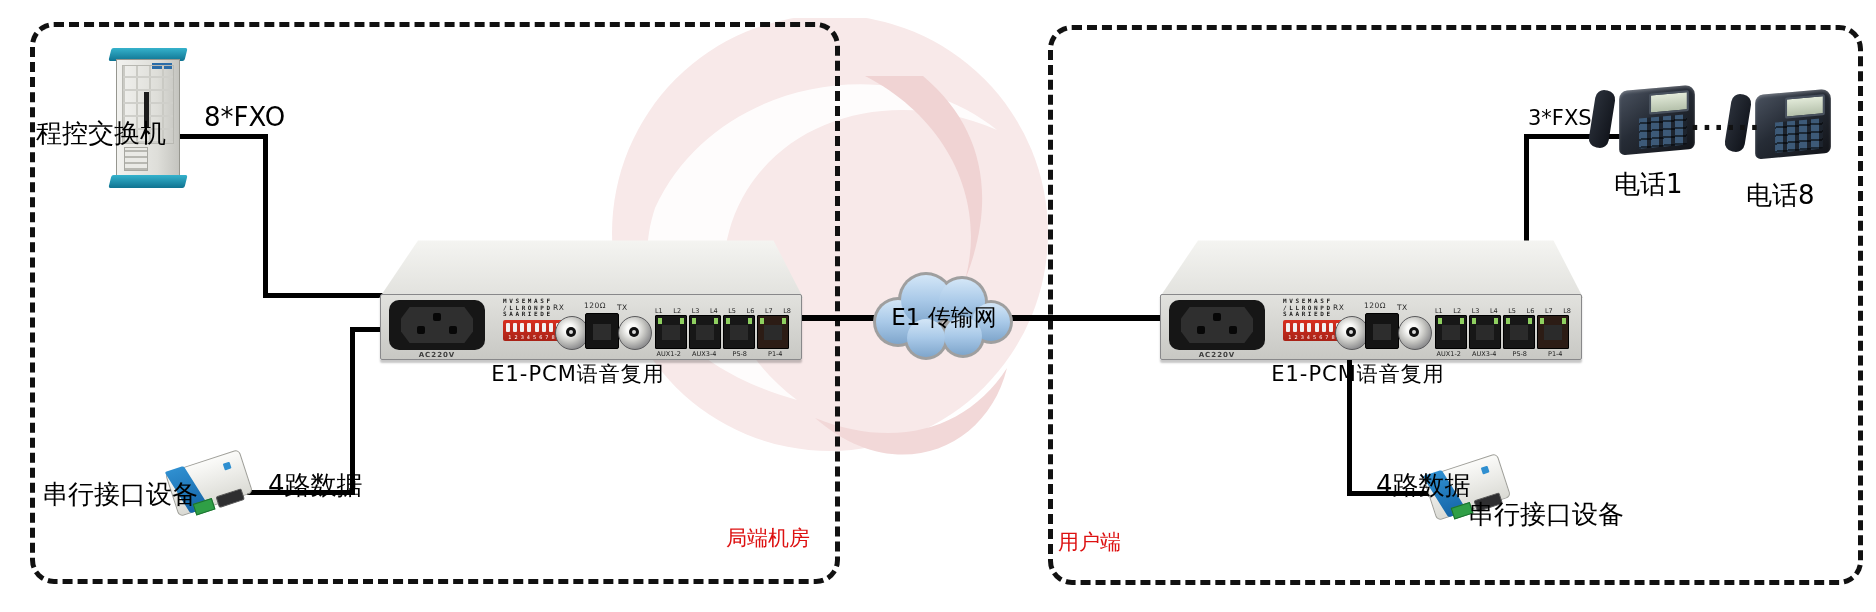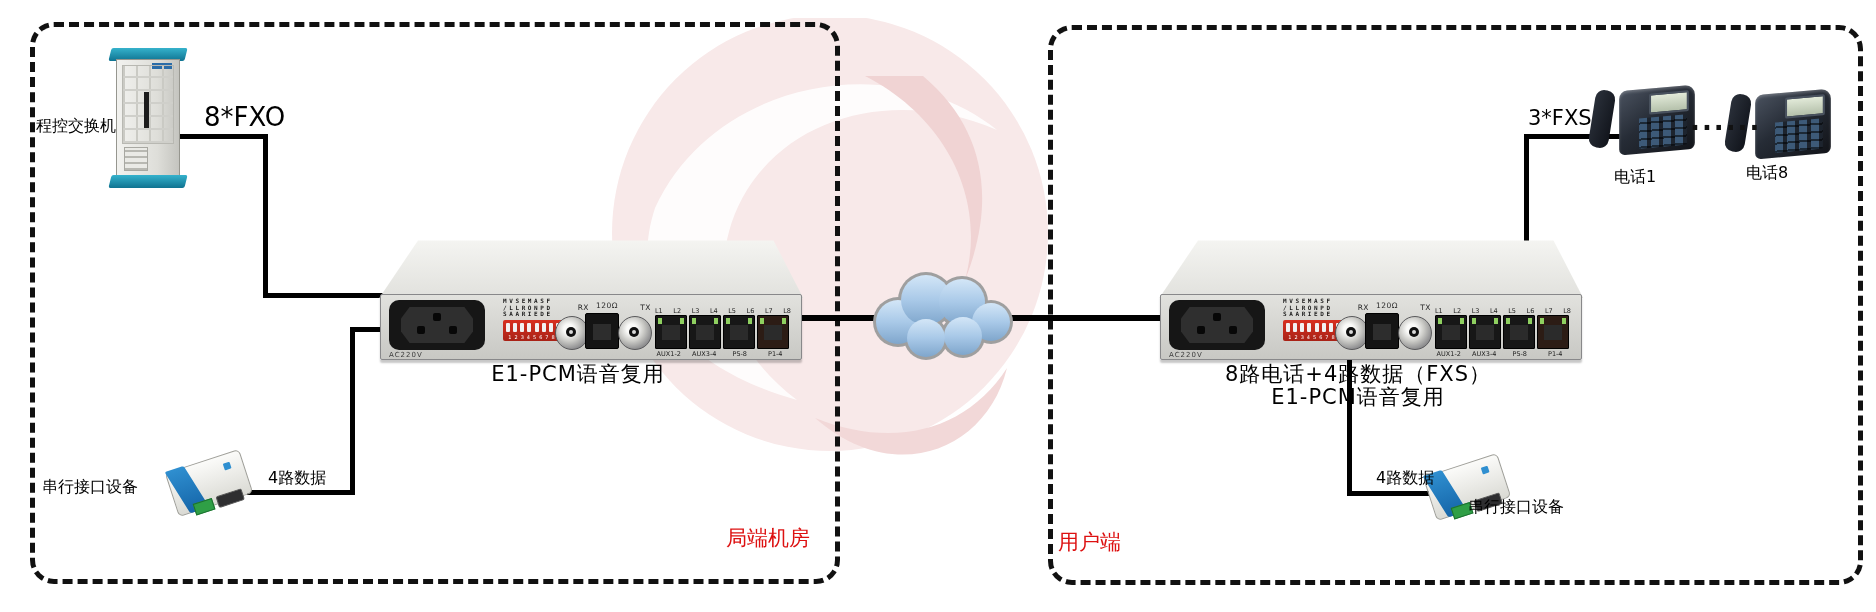--- a/index.html
+++ b/index.html
@@ -12,21 +12,21 @@
          color:#e4e4e4;font-family:"DejaVu Serif","Liberation Serif",serif;white-space:nowrap;}
   .wm-en{left:620px;top:520px;font-size:34px;letter-spacing:11px;color:#ebebeb;white-space:nowrap;}
 
   
   .zone{position:absolute;border:5px dashed #111;border-radius:24px;z-index:1;}
   .zone-left{left:30px;top:22px;width:800px;height:552px;}
   .zone-right{left:1048px;top:25px;width:805px;height:550px;}
   .zone-label{position:absolute;font-size:21px;color:#dd1111;z-index:6;white-space:nowrap;}
 
   
-  .lbl{position:absolute;font-size:16px;color:#000;white-space:nowrap;z-index:6;}
+  .lbl{position:absolute;font-size:26px;color:#000;white-space:nowrap;z-index:6;}
   .hline,.vline{position:absolute;background:#000;z-index:2;}
 
   
   .pbx{position:absolute;left:114px;top:48px;width:72px;height:140px;z-index:3;}
   .pbx .cap{position:absolute;left:-4px;width:76px;height:13px;border-radius:2px;
             background:linear-gradient(#35b2cc,#0f7391);transform:skewX(-14deg);}
   .pbx .cap.top{top:0;} .pbx .cap.bot{bottom:0;}
   .pbx .pbody{position:absolute;left:2px;top:11px;width:62px;height:118px;border:1px solid #96968f;
             background:linear-gradient(90deg,#f2f2ef 0%,#dedeD9 65%,#c4c4bf 100%);}
   .pbx .mods{position:absolute;left:5px;top:5px;right:5px;bottom:34px;border:1px solid #b8b8b2;
@@ -71,32 +71,32 @@
             background:linear-gradient(#f5f5f2,#e1e1dd);
             clip-path:polygon(14% 4%,93% 4%,99.6% 100%,5.4% 100%);}
   .dev-panel{position:absolute;left:25px;top:56px;width:420px;height:64px;border:1px solid #88888a;
             border-radius:2px;background:linear-gradient(#e2e2de,#c8c8c4);
             box-shadow:0 3px 2px rgba(0,0,0,.22);}
   .ac{position:absolute;left:8px;top:5px;width:96px;height:50px;background:#161616;border-radius:10px;}
   .ac::before{content:"";position:absolute;left:12px;top:7px;right:12px;bottom:7px;background:#2f2f2f;
             border-radius:5px;clip-path:polygon(0 32%,12% 0,88% 0,100% 32%,100% 68%,88% 100%,12% 100%,0 68%);}
   .ac::after{content:"";position:absolute;left:44px;top:13px;width:8px;height:8px;background:#070707;
             border-radius:2px;box-shadow:-16px 13px 0 #070707,16px 13px 0 #070707;}
-  .ac-label{position:absolute;left:8px;top:56px;width:96px;text-align:left;font-size:7px;
-            color:#3c3c3c;letter-spacing:1px;}
+  .ac-label{position:absolute;left:8px;top:56px;width:96px;text-align:center;font-size:7px;
+            color:#3c3c3c;letter-spacing:1px;font-weight:bold;}
   .dip-labels{position:absolute;left:122px;top:3px;width:62px;
             font-family:"DejaVu Sans Mono","Liberation Mono",monospace;
             font-size:6px;line-height:6.5px;letter-spacing:2.6px;font-weight:bold;color:#1a1a1a;white-space:nowrap;}
   .dip{position:absolute;left:122px;top:25px;width:60px;height:21px;border-radius:2px;
             background:linear-gradient(#d83020,#a82216);display:flex;justify-content:space-evenly;
             align-items:flex-start;padding-top:3px;box-sizing:border-box;}
   .dip i{width:4px;height:9px;background:#f2f2f2;border-radius:1px;}
   .dip-nums{position:absolute;left:122px;top:39px;width:60px;text-align:center;font-size:5px;
             letter-spacing:3px;color:#fff;}
-  .conn-label{position:absolute;font-size:7.5px;color:#2a2a2a;text-align:right;letter-spacing:.5px;}
+  .conn-label{position:absolute;font-size:7.5px;color:#2a2a2a;text-align:left;letter-spacing:.5px;}
   .bnc{position:absolute;width:32px;height:32px;border-radius:50%;border:1px solid #5a5a5c;
             background:radial-gradient(circle at 40% 38%,#fbfbf9 0 18%,#c9c9c5 45%,#8a8a8c 75%,#68686a 100%);}
   .bnc::before{content:"";position:absolute;left:10px;top:10px;width:10px;height:10px;border-radius:50%;background:#101010;}
   .bnc::after{content:"";position:absolute;left:13px;top:13px;width:4px;height:4px;border-radius:50%;background:#d8d8d8;}
   .rj-e1{position:absolute;left:204px;top:18px;width:32px;height:34px;background:#141414;
             border:1px solid #000;border-radius:2px;}
   .rj-e1::before{content:"";position:absolute;left:7px;top:10px;width:18px;height:16px;background:#2d2d2d;}
   .l-row{position:absolute;left:274px;top:12px;width:136px;display:flex;justify-content:space-between;
             font-size:6.5px;color:#1c1c1c;}
   .rj{position:absolute;top:20px;width:30px;height:32px;background:#171717;border:1px solid #000;border-radius:1px;}
@@ -234,20 +234,21 @@
     </g>
     <g fill="url(#cg)">
       <circle cx="32" cy="64" r="22"></circle>
         <circle cx="60" cy="42" r="25"></circle>
         <circle cx="96" cy="44" r="23"></circle>
       <circle cx="125" cy="64" r="19"></circle>
         <circle cx="97" cy="78" r="19"></circle>
         <circle cx="60" cy="80" r="19"></circle>
     </g>
   </svg>
+  <div class="cloud-label">E1 传输网</div>
 
   <div class="hline" style="left:1524px;top:134px;width:102px;height:5px;"></div>
   <div class="vline" style="left:1524px;top:134px;width:5px;height:136px;"></div>
   <div class="lbl" style="left:1528px;top:106px;font-size:21px;">3*FXS</div>
 
   <div class="phone" style="left:1592px;top:84px;">
     <div class="handset"></div>
     <div class="pbody">
       <div class="screen"></div>
       <div class="keys"></div>
@@ -257,21 +258,21 @@
 
   <div class="phone-dots" style="left:1690px;top:106px;">......</div>
 
   <div class="phone" style="left:1728px;top:88px;">
     <div class="handset"></div>
     <div class="pbody">
       <div class="screen"></div>
       <div class="keys"></div>
     </div>
   </div>
-  <div class="lbl" style="left:1746px;top:163px;">电话8</div>
+  <div class="lbl" style="left:1746px;top:178px;">电话8</div>
 
   <div class="vline" style="left:1347px;top:356px;width:5px;height:140px;"></div>
   <div class="hline" style="left:1347px;top:491px;width:82px;height:5px;"></div>
   <div class="lbl" style="left:1376px;top:468px;">4路数据</div>
 
   <div class="serial" style="left:1420px;top:452px;">
     <div class="box">
       <div class="stripe"></div>
       <div class="dot"></div>
       <div class="db9"></div>
@@ -323,17 +324,16 @@
       <div class="rj p4"></div>
       <div class="p-row">
         <span>AUX1-2</span>
         <span>AUX3-4</span>
         <span>P5-8</span>
         <span>P1-4</span>
       </div>
     </div>
   </div>
   <div class="caption" style="left:1158px;top:363px;">
-    <div>8路电话+4路数据（FXS）</div>
     <div>E1-PCM语音复用</div>
   </div>
 
 </div>
 
 </body></html>

